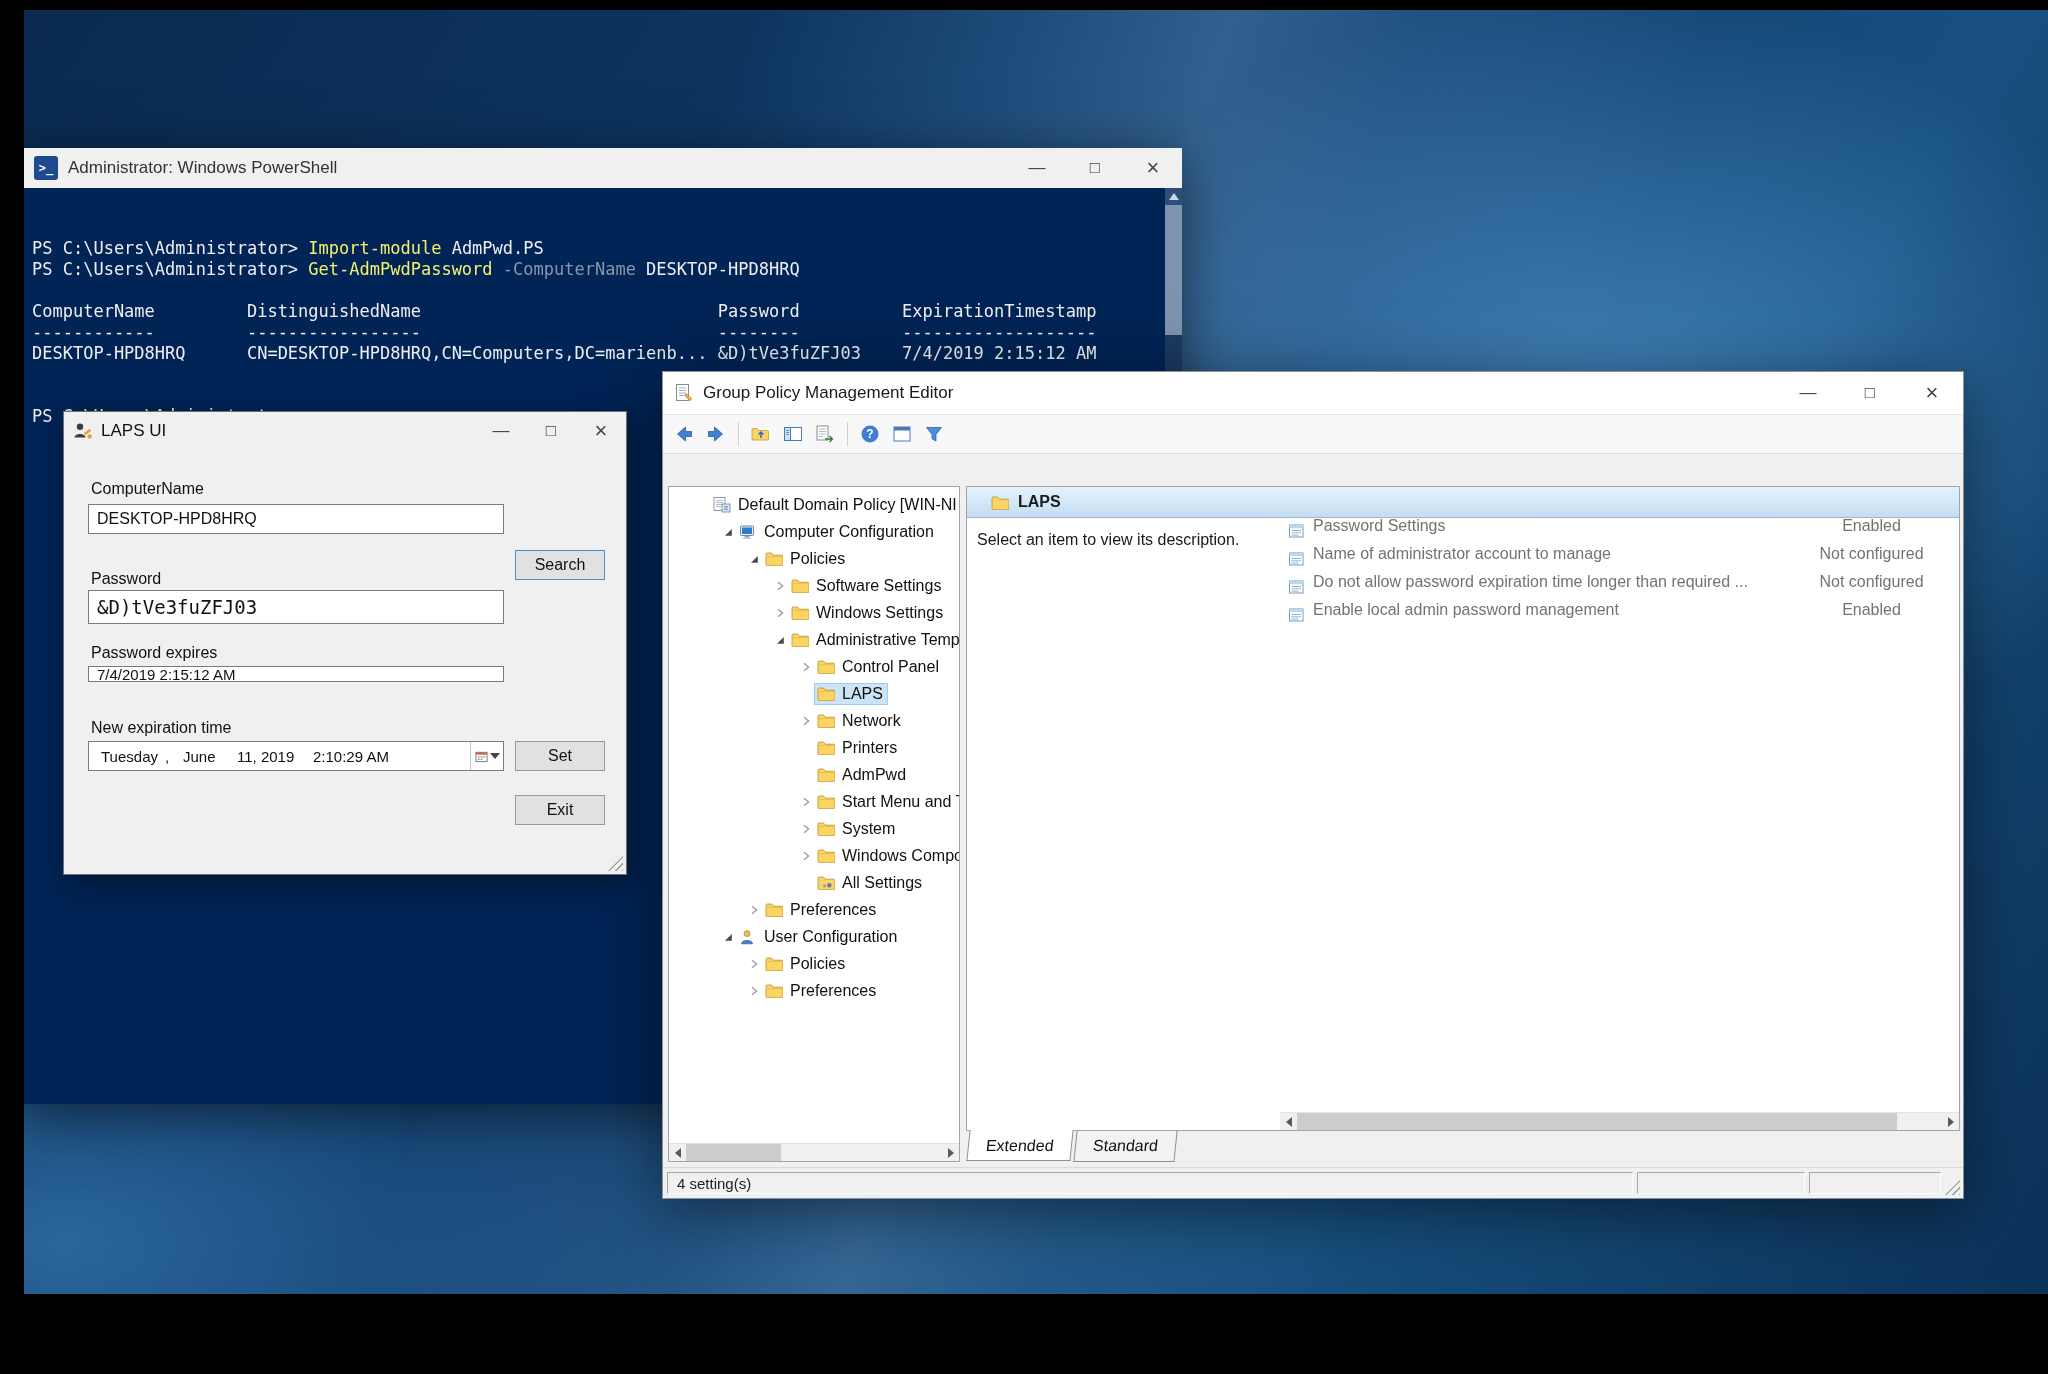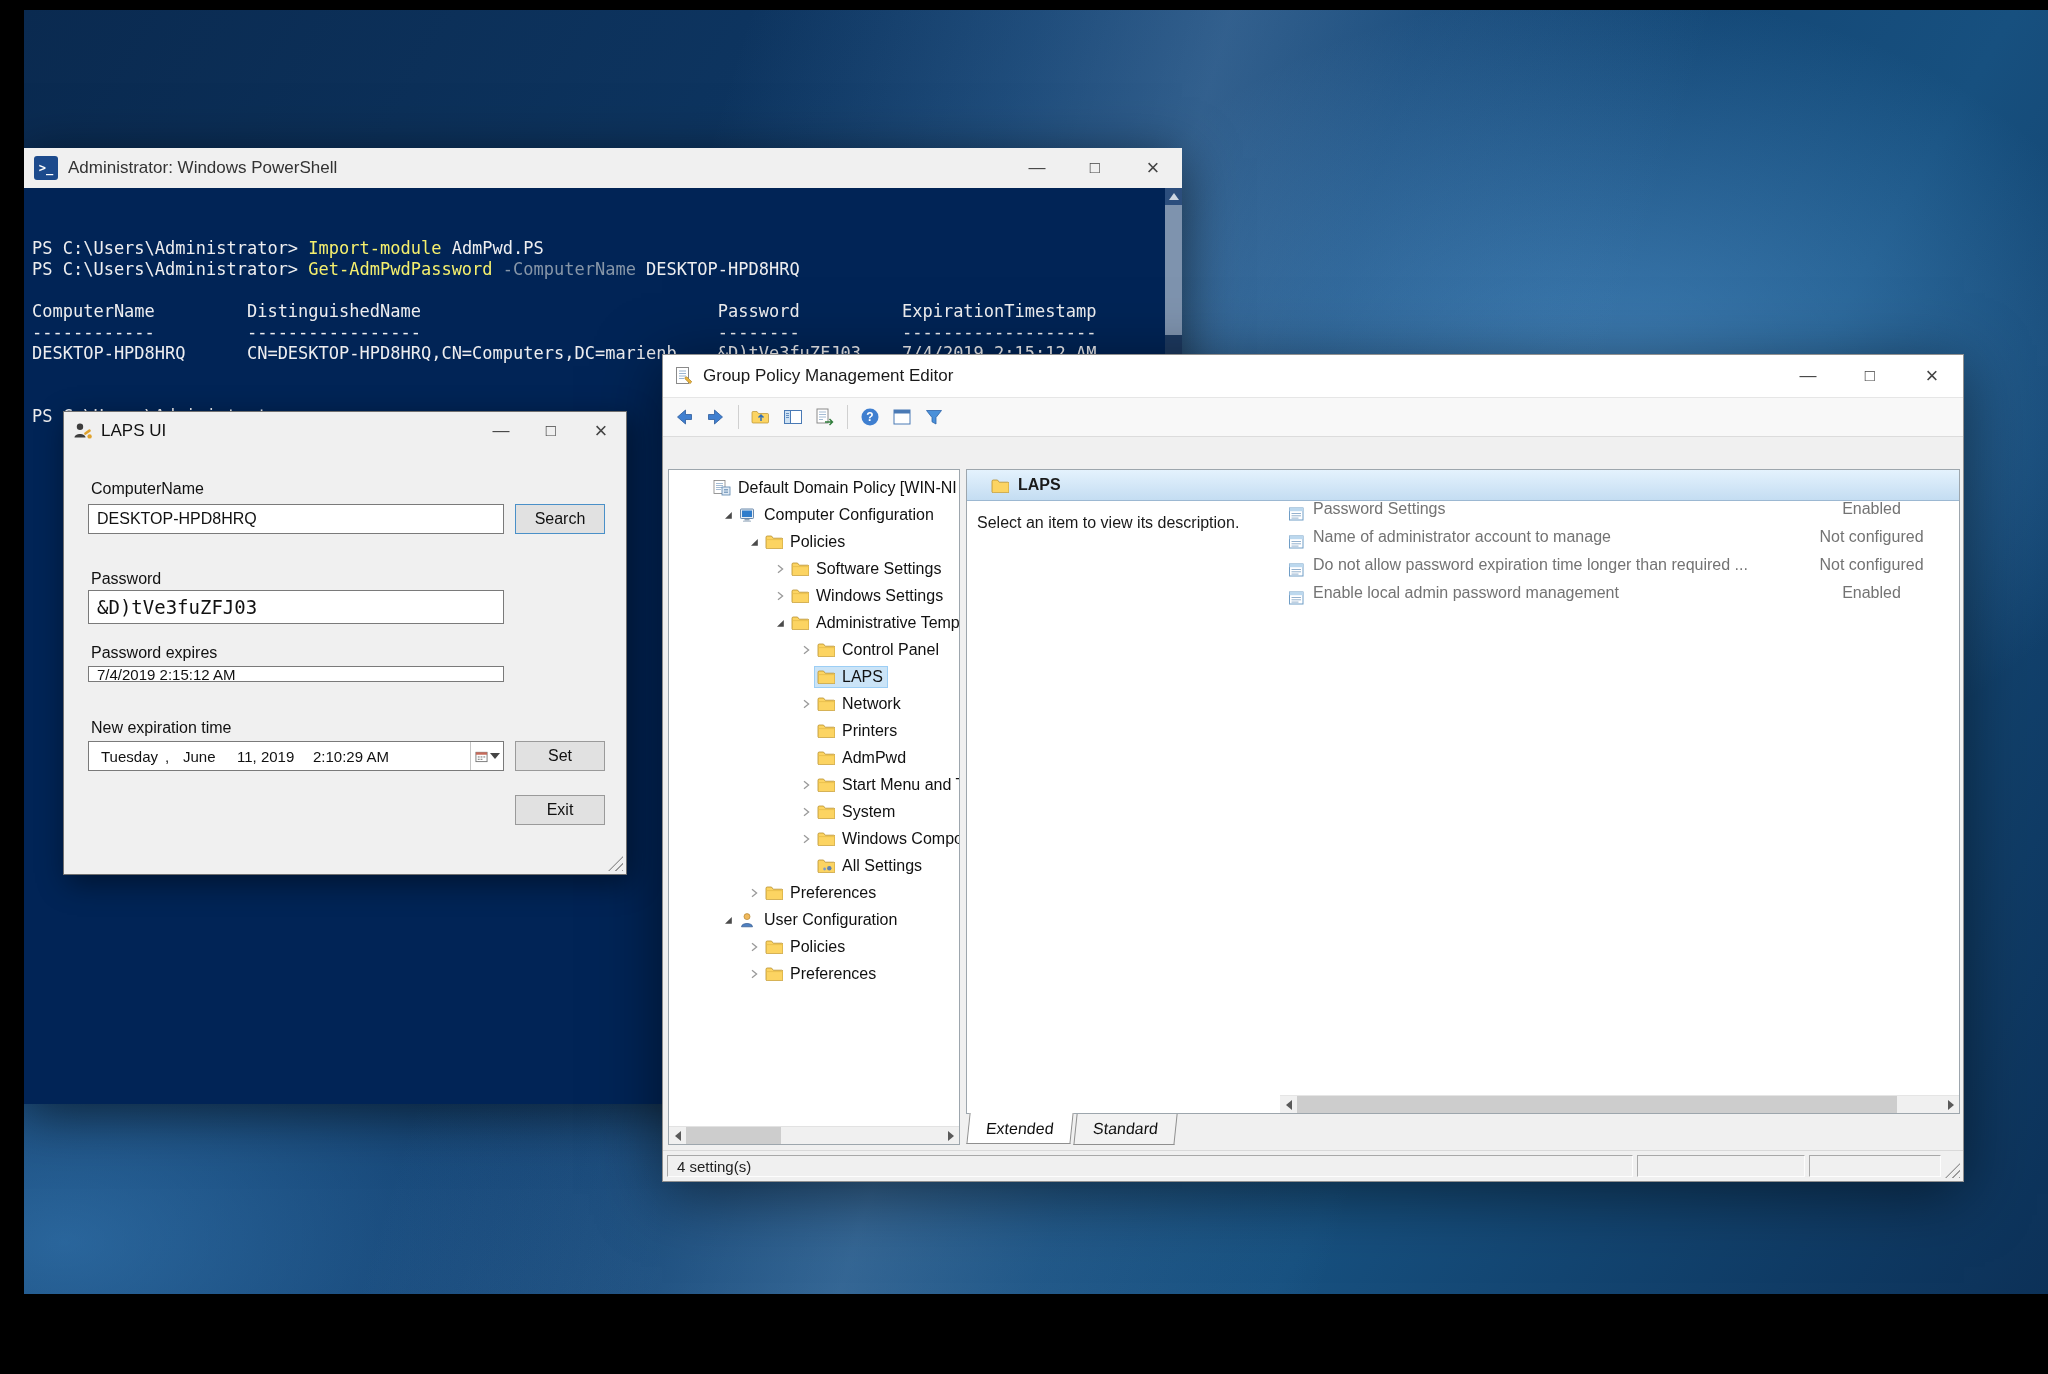--- a/index.html
+++ b/index.html
@@ -51,29 +51,29 @@
   .laps-titlebar{height:38px;display:flex;align-items:center;}
   .laps-titlebar .app-ic{margin:0 8px 0 9px;display:flex;}
   .laps-title{font-size:17px;color:#111;}
   #laps-window .win-btn{width:50px;}
   .laps-label{position:absolute;left:27px;font-size:16px;color:#111;}
   .laps-input{position:absolute;left:24px;width:416px;background:#fff;border:1px solid #7a7a7a;
               display:flex;align-items:center;padding-left:8px;font-size:16px;color:#111;box-sizing:border-box;}
   .laps-input.mono{font-family:"DejaVu Sans Mono",monospace;font-size:19px;}
   .laps-btn{position:absolute;left:451px;width:90px;height:30px;background:#e1e1e1;border:1px solid #9a9a9a;
             box-sizing:border-box;display:flex;align-items:center;justify-content:center;font-size:16px;color:#111;}
-  #laps-search{border-color:#4a90c8;}
+  #laps-search{border-color:#4a90c8;margin-top:46px;}
   #laps-datepicker{position:absolute;left:24px;top:329px;width:416px;height:30px;background:#fff;
                    border:1px solid #7a7a7a;box-sizing:border-box;display:flex;align-items:center;
                    font-size:15px;color:#111;padding-left:12px;}
   .dp-day{width:64px;} .dp-comma{width:18px;} .dp-month{width:54px;} .dp-date{width:76px;} .dp-time{flex:1;}
   .dp-btn{width:32px;height:28px;border-left:1px solid #c5c5c5;display:flex;align-items:center;justify-content:center;gap:2px;}
 
   
-  #gpme-window{position:absolute;left:662px;top:354px;width:1302px;height:828px;z-index:3;
+  #gpme-window{position:absolute;left:662px;top:371px;width:1302px;height:828px;z-index:3;
                background:#f0f0f0;border:1px solid #909090;box-shadow:0 12px 60px rgba(0,0,0,.5);box-sizing:border-box;}
   .gpme-titlebar{height:42px;background:#fff;display:flex;align-items:center;}
   .gpme-titlebar .app-ic{margin:0 9px 0 11px;display:flex;}
   .gpme-title{font-size:17px;color:#1a1a1a;}
   #gpme-window .win-btn{width:62px;}
   .gpme-menubar{height:32px;background:#fff;display:flex;align-items:center;padding-left:6px;font-size:16px;color:#222;}
   .menu-item{padding:0 12px;height:100%;display:flex;align-items:center;}
   .gpme-toolbar{height:38px;background:#f8f8f8;border-top:1px solid #e6e6e6;border-bottom:1px solid #dcdcdc;
                 display:flex;align-items:center;padding-left:6px;gap:2px;}
   .tb-btn{width:30px;height:30px;display:flex;align-items:center;justify-content:center;}

